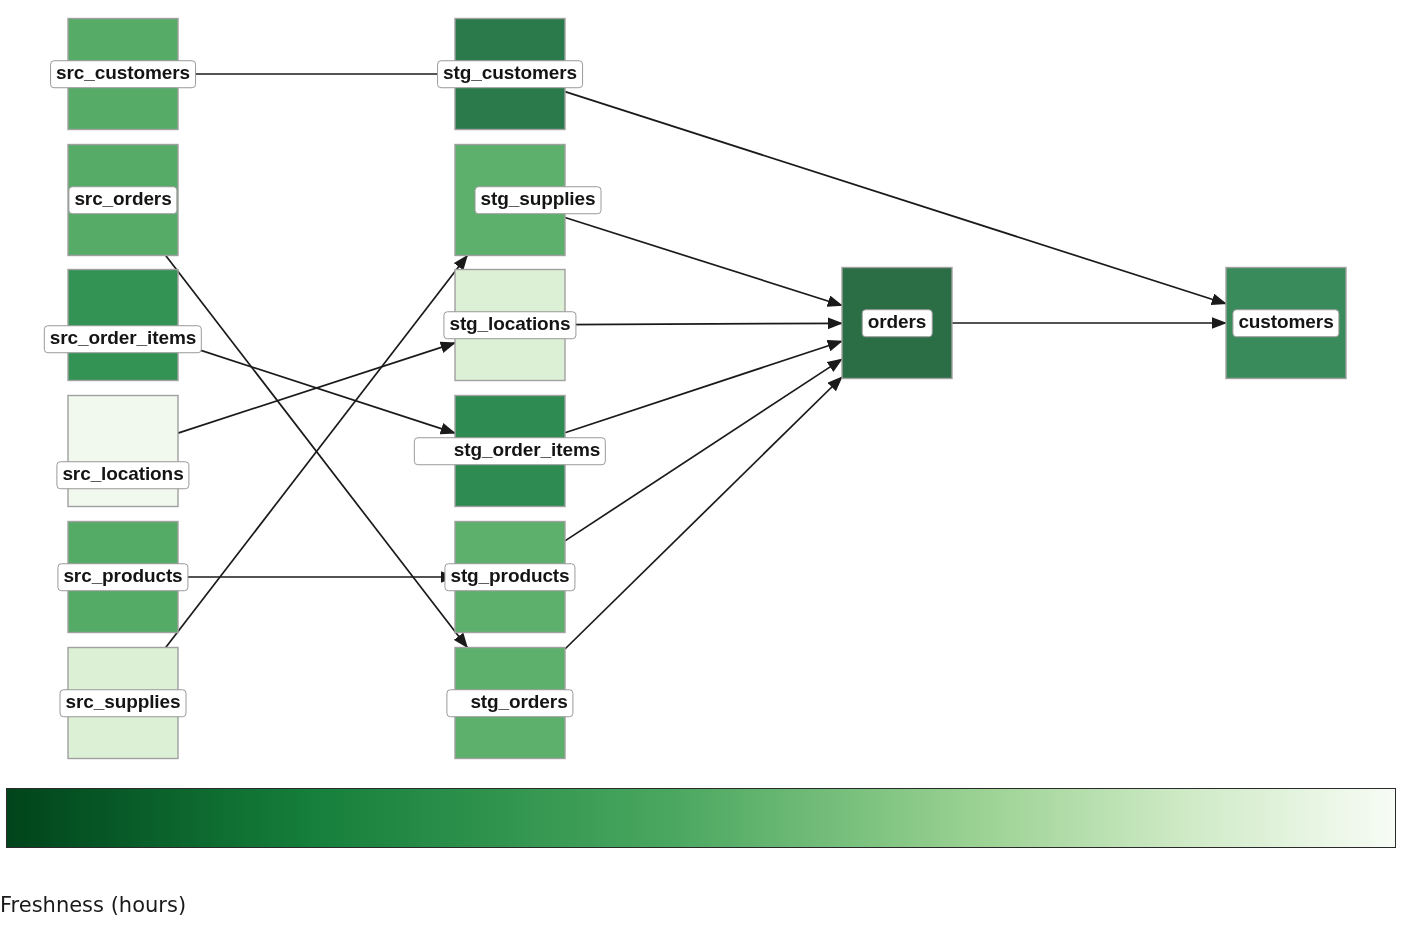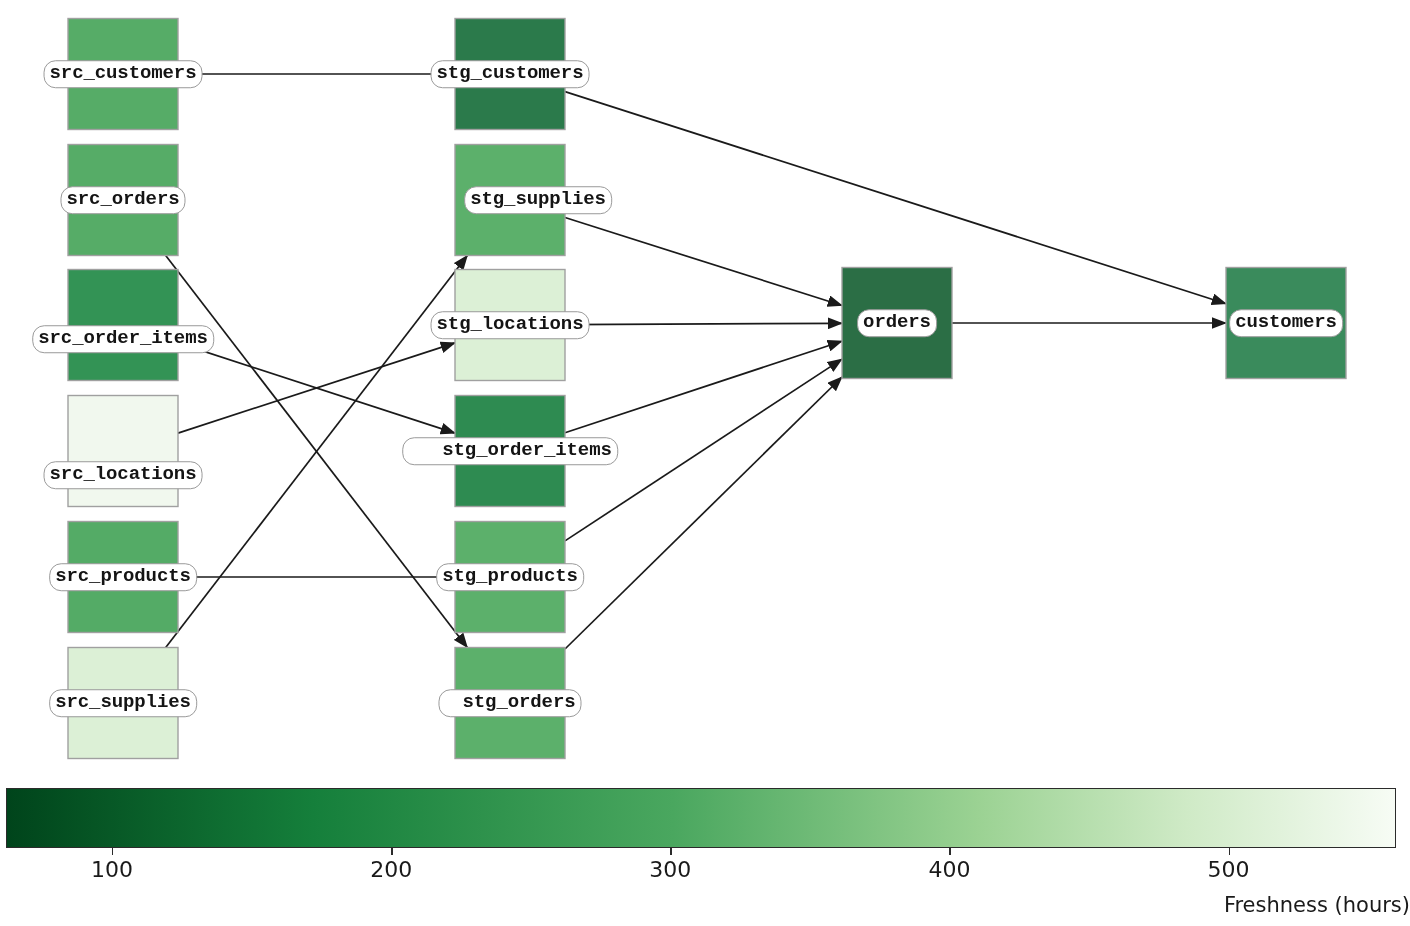--- a/index.html
+++ b/index.html
@@ -29,23 +29,23 @@
   .edge-line {
     stroke: #1a1a1a;
     stroke-width: 1.7;
     fill: none;
   }
   .node-label {
     position: absolute;
     transform: translate(-50%, -50%);
     background: #ffffff;
     border: 1.3px solid #9a9a9a;
-    border-radius: 12px;
+    border-radius: 4px;
     padding: 2px 5px 3px 5px;
-    font-family: Liberation Mono, monospace;
+    font-family: Liberation Sans, sans-serif;
     font-size: 19px;
     font-weight: bold;
     color: #141414;
     white-space: nowrap;
     line-height: 1.08;
     letter-spacing: -0.1px;
   }
   
   #colorbar-wrap {
     position: absolute;
@@ -84,21 +84,21 @@
     font-family: "DejaVu Sans", sans-serif;
     font-size: 22px;
     color: #1a1a1a;
     white-space: nowrap;
   }
   #cb-axis-label {
     position: absolute;
     left: 0;
     top: 893px;
     width: 1410px;
-    text-align: right;
+    text-align: left;
     font-family: "DejaVu Sans", sans-serif;
     font-size: 21px;
     color: #1a1a1a;
   }
 </style>
 </head>
 <body>
 
 <div id="stage">
 
@@ -154,27 +154,15 @@
       <div class="node-label" style="left: 510px; top: 451px; padding-left: 39px;">stg_order_items</div>
       <div class="node-label" style="left: 510px; top: 577px;">stg_products</div>
       <div class="node-label" style="left: 510px; top: 703px; padding-left: 23px;">stg_orders</div>
       <div class="node-label" style="left: 897px; top: 323px;">orders</div>
       <div class="node-label" style="left: 1286px; top: 323px;">customers</div>
     </div>
 
   <div id="colorbar-wrap">
     <div id="colorbar-gradient" style="background: linear-gradient(to right, rgb(0, 68, 27) 0%, rgb(21, 127, 59) 22%, rgb(74, 167, 95) 48%, rgb(155, 210, 147) 70%, rgb(207, 234, 198) 85%, rgb(247, 252, 245) 100%);"></div>
   </div>
-  <div id="cb-ticks">
-      <div class="cb-tick-mark" style="left: 106.064px;"></div>
-      <div class="cb-tick-label" style="left: 106.064px;">100</div>
-      <div class="cb-tick-mark" style="left: 385.181px;"></div>
-      <div class="cb-tick-label" style="left: 385.181px;">200</div>
-      <div class="cb-tick-mark" style="left: 664.297px;"></div>
-      <div class="cb-tick-label" style="left: 664.297px;">300</div>
-      <div class="cb-tick-mark" style="left: 943.414px;"></div>
-      <div class="cb-tick-label" style="left: 943.414px;">400</div>
-      <div class="cb-tick-mark" style="left: 1222.53px;"></div>
-      <div class="cb-tick-label" style="left: 1222.53px;">500</div>
-    </div>
   <div id="cb-axis-label">Freshness (hours)</div>
 
 </div>
 
 </body></html>

